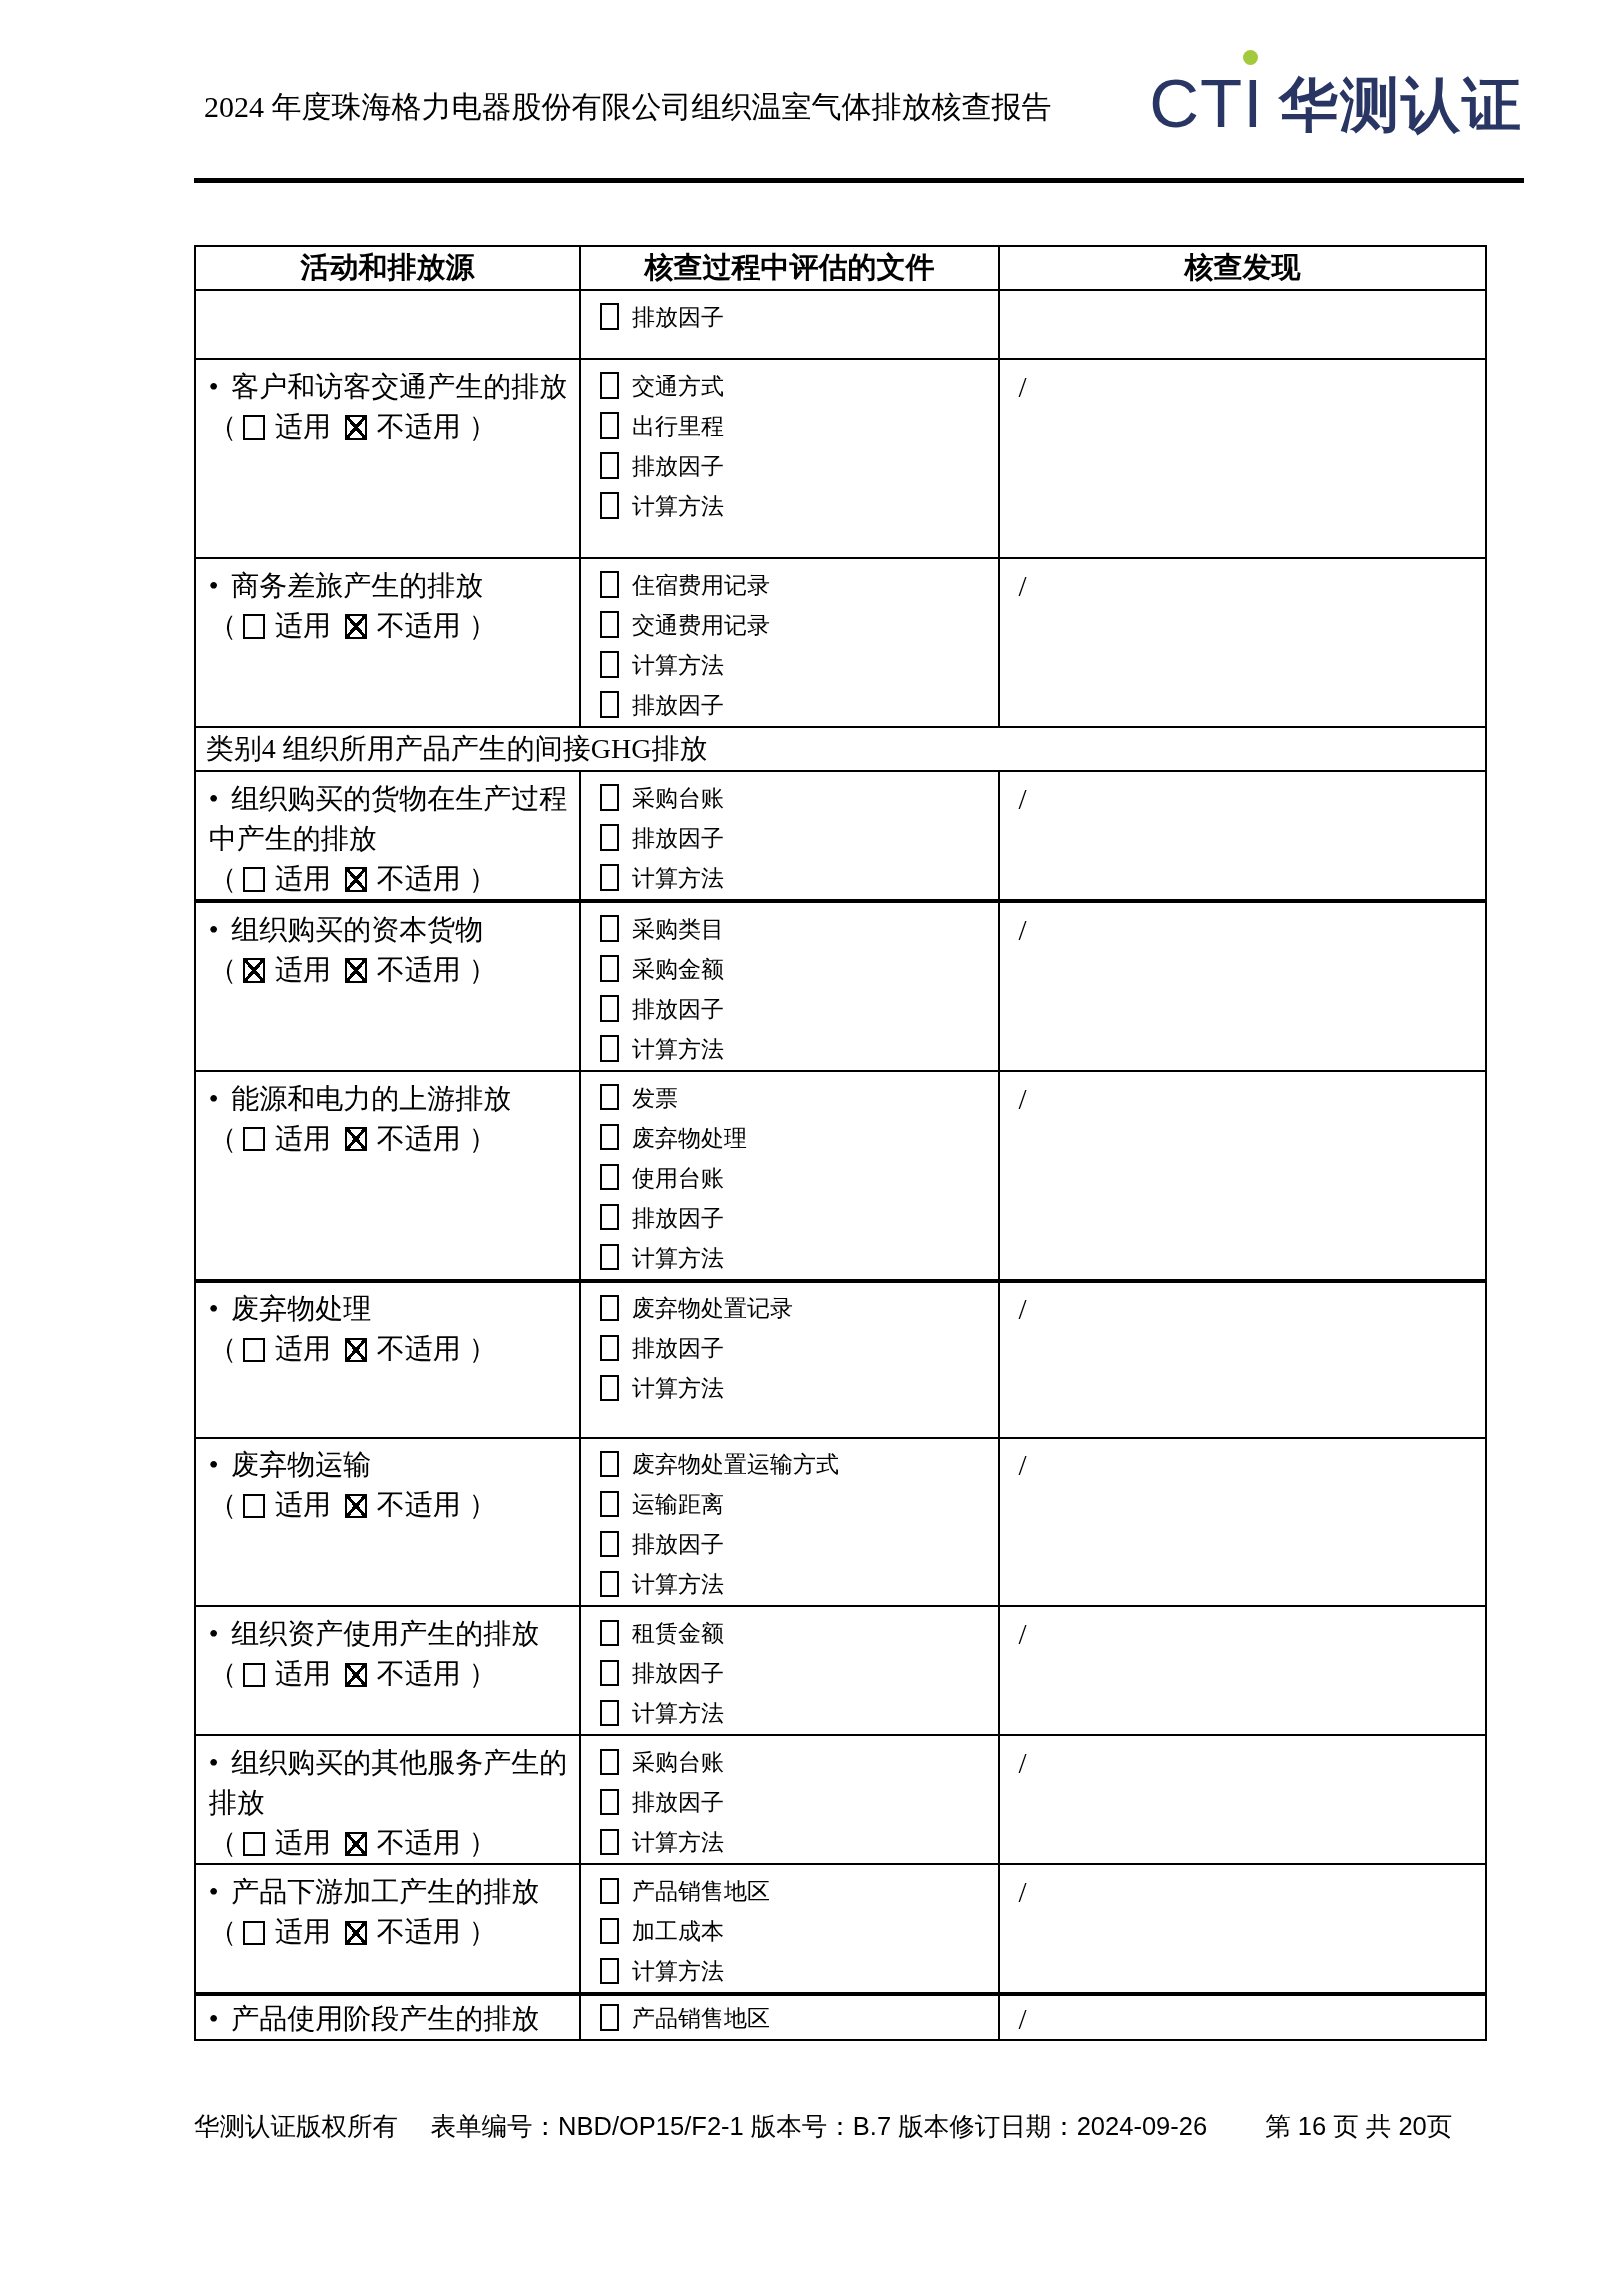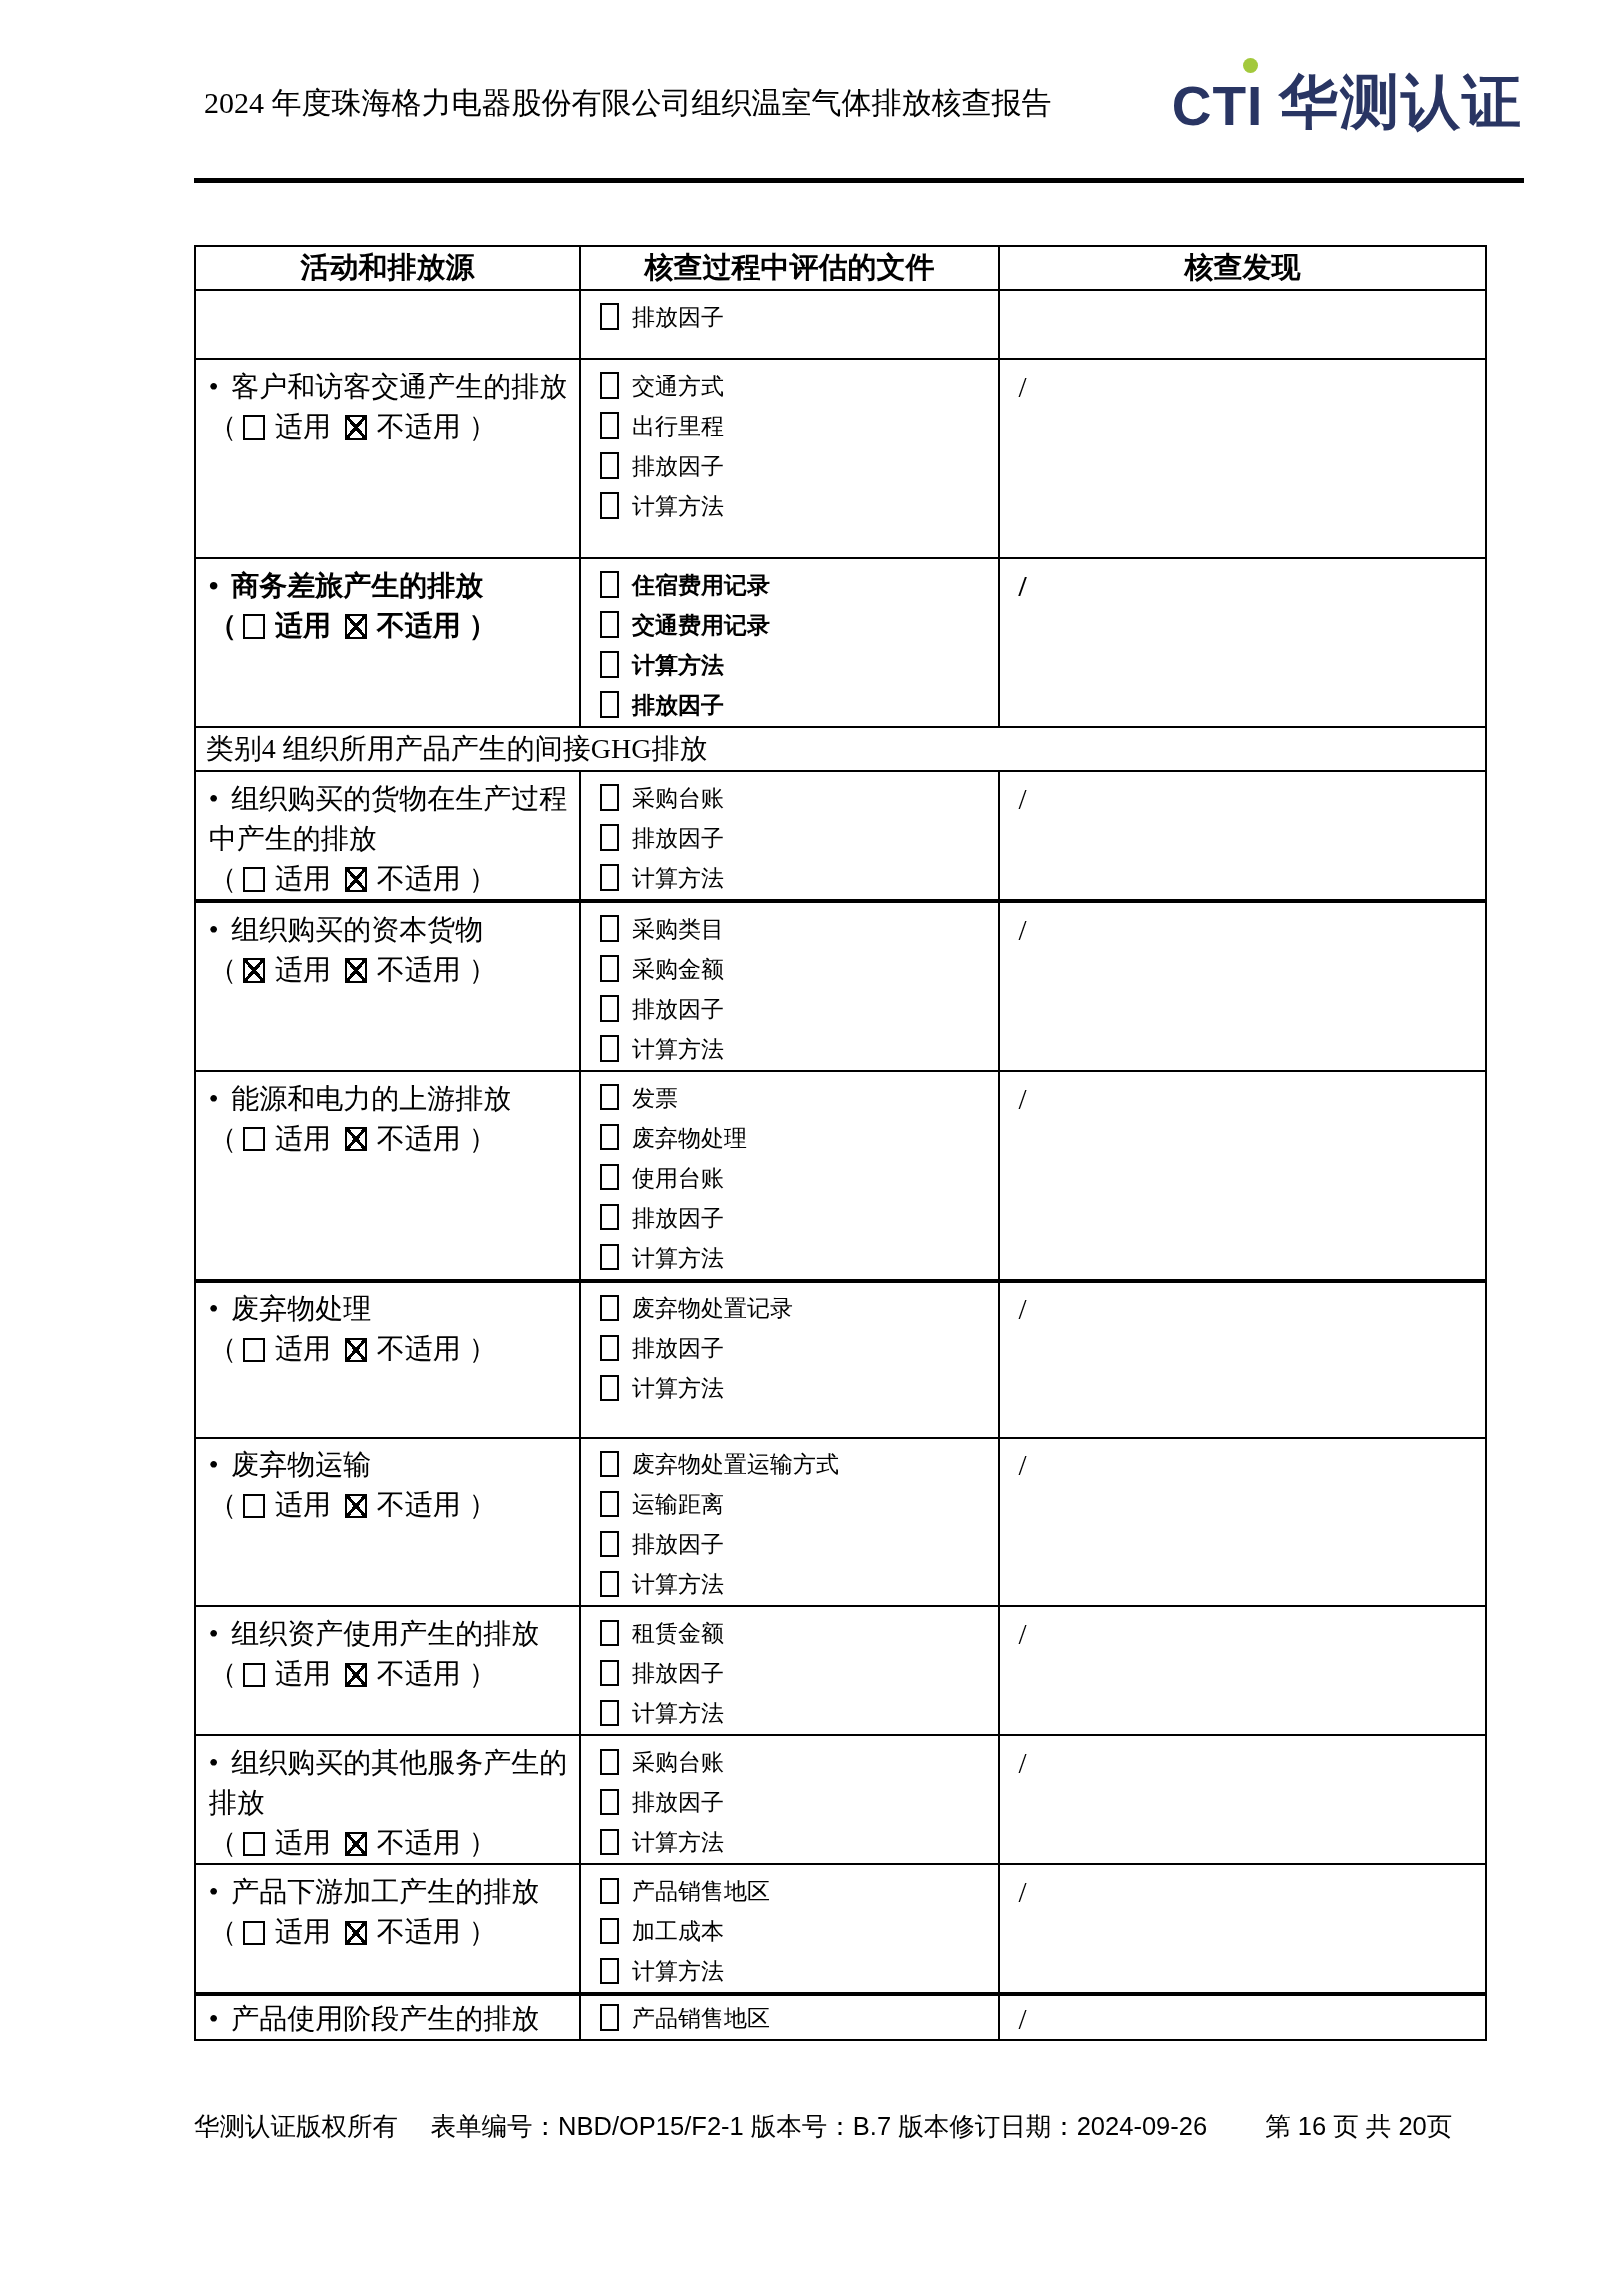--- a/index.html
+++ b/index.html
@@ -12,21 +12,21 @@
   }
   
   .header {
     position:absolute; left:204px; right:98px; top:76px;
     display:flex; justify-content:space-between; align-items:flex-end;
   }
   .doc-title { font-size:30px; line-height:1.2; padding-bottom:11.8px; white-space:nowrap; }
   .logo { display:flex; align-items:flex-end; gap:15.7px; padding-bottom:3.9px; }
   .logo-cti {
     position:relative; font-family:"Liberation Sans","DejaVu Sans",sans-serif;
-    font-weight:bold; font-size:55px; line-height:0.82; color:var(--navy); letter-spacing:1px;
+    font-weight:normal; font-size:69px; line-height:0.82; color:var(--navy); letter-spacing:1px;
   }
   .logo-dot {
     position:absolute; top:-26.5px; right:4.9px; width:15.7px; height:15.7px;
     border-radius:50%; background:var(--green);
   }
   .logo-cjk {
     font-family:"Liberation Sans","DejaVu Sans",sans-serif; font-weight:bold;
     font-size:59px; line-height:0.9; color:var(--navy); letter-spacing:2px;
   }
   .rule { position:absolute; left:194px; right:97px; top:178px; height:4.9px; background:#000; }
@@ -115,21 +115,21 @@
             <td class="c2">
               <div class="item"><span class="cb" data-state="unchecked"></span><span>交通方式</span></div>
               <div class="item"><span class="cb" data-state="unchecked"></span><span>出行里程</span></div>
               <div class="item"><span class="cb" data-state="unchecked"></span><span>排放因子</span></div>
               <div class="item"><span class="cb" data-state="unchecked"></span><span>计算方法</span></div>
             </td>
             <td class="c3">
               <div>/</div>
             </td>
           </tr>
-          <tr style="height: 142px; font-weight: bold;">
+          <tr style="height: 142px;">
             <td class="c1">
               <div class="title"><span class="bullet">•</span><span>商务差旅产生的排放</span></div>
               <div class="app"><span>（</span><span class="cb" data-state="unchecked"></span><span class="app-label">适用</span><span class="cb" data-state="checked"></span><span class="app-label">不适用</span><span>）</span></div>
             </td>
             <td class="c2">
               <div class="item"><span class="cb" data-state="unchecked"></span><span>住宿费用记录</span></div>
               <div class="item"><span class="cb" data-state="unchecked"></span><span>交通费用记录</span></div>
               <div class="item"><span class="cb" data-state="unchecked"></span><span>计算方法</span></div>
               <div class="item"><span class="cb" data-state="unchecked"></span><span>排放因子</span></div>
             </td>

